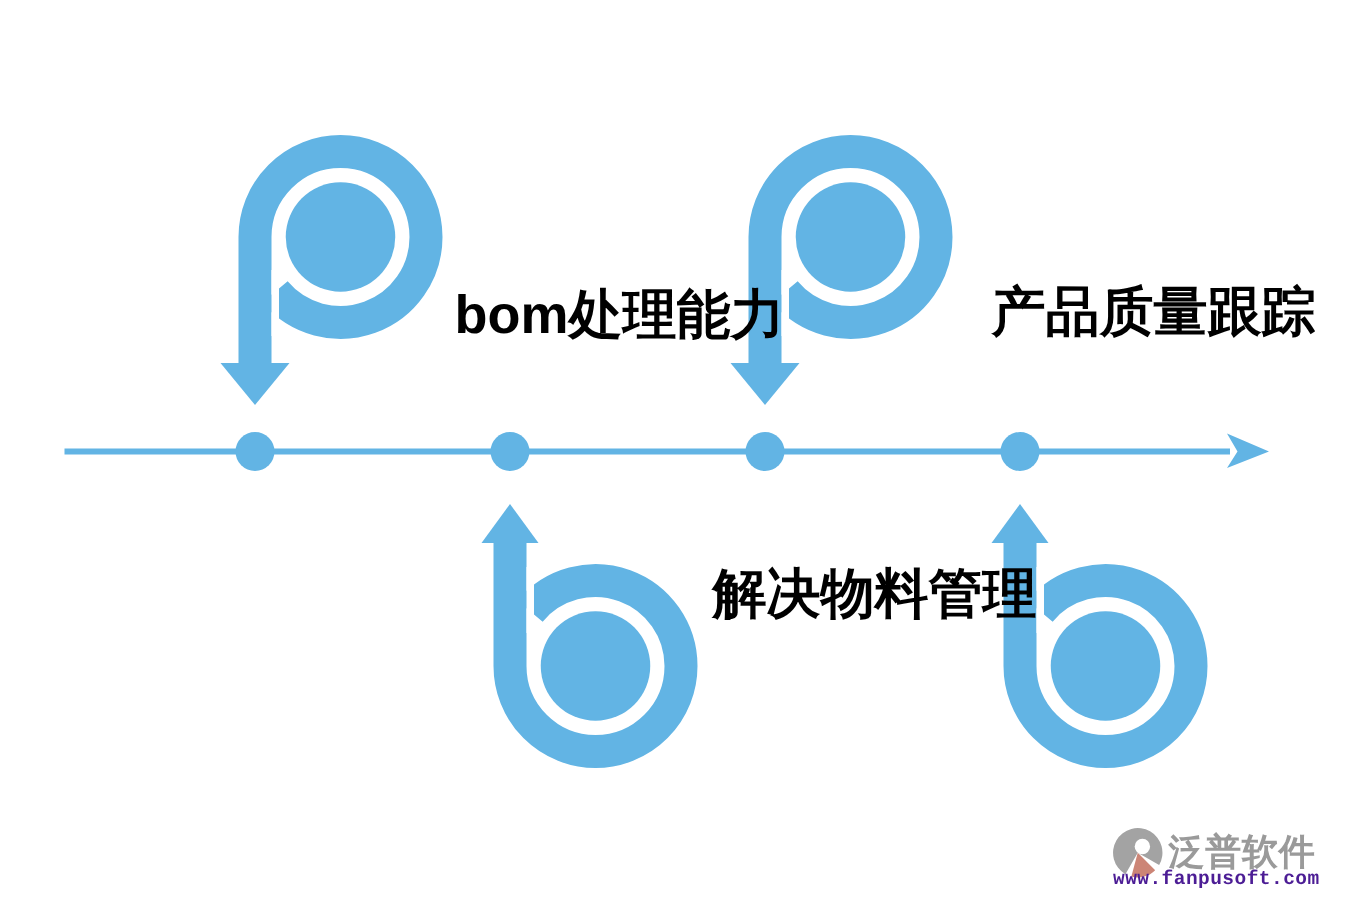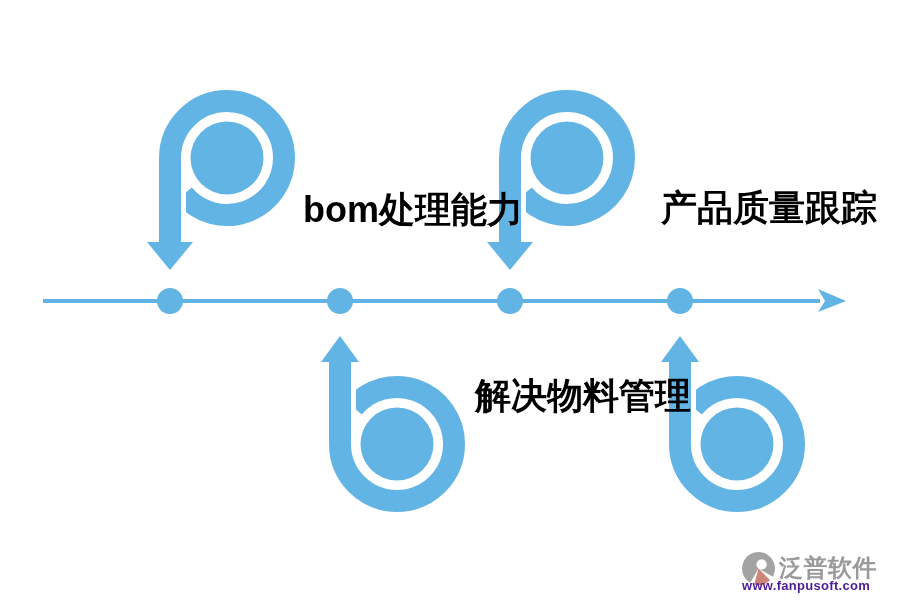--- a/index.html
+++ b/index.html
@@ -1,21 +1,21 @@
 <!DOCTYPE html>
 <html><head>
 <meta charset="utf-8">
 <style>
   html,body{margin:0;padding:0;background:#fff;}
   .canvas{position:relative;width:900px;height:600px;background:#fff;overflow:hidden;
           font-family:"Liberation Sans",sans-serif;}
   #diagram-svg{position:absolute;left:0;top:0;}
   .label{position:absolute;font-weight:700;font-size:36px;line-height:38px;color:#000;
          white-space:nowrap;font-family:"Liberation Sans",sans-serif;}
-  .watermark{position:absolute;left:741px;top:550px;width:150px;height:46px;}
+  .watermark{position:absolute;left:741px;top:550px;width:150px;height:46px;font-family:Liberation Mono, monospace;}
   .wm-logo{position:absolute;left:0;top:1px;}
   .wm-brand{position:absolute;left:38px;top:2px;font-size:24px;font-weight:700;letter-spacing:0.5px;white-space:nowrap;}
   .wm-url{position:absolute;left:1px;top:28px;font-size:13px;font-weight:700;letter-spacing:0.3px;white-space:nowrap;}
 </style>
 </head>
 <body>
 
 <div class="canvas">
 
   <svg id="diagram-svg" width="900" height="600" viewBox="0 0 900 600">

